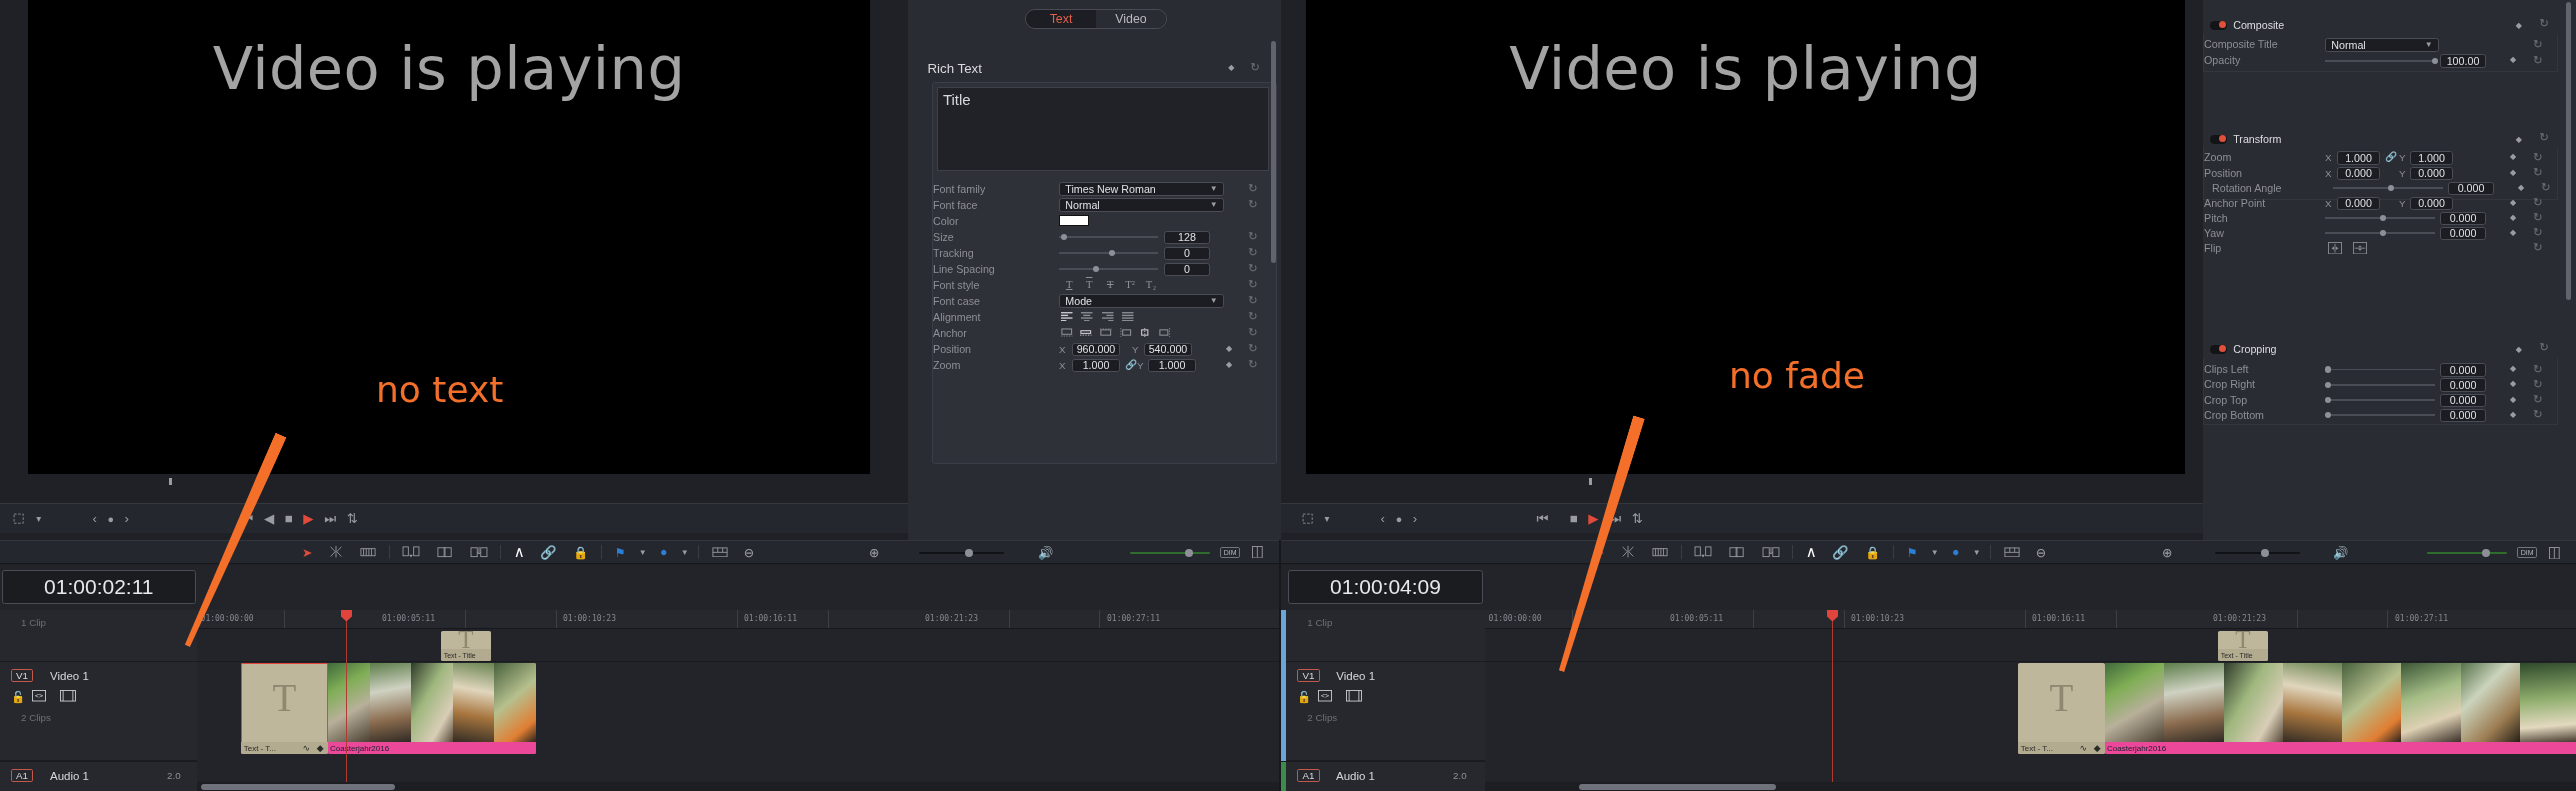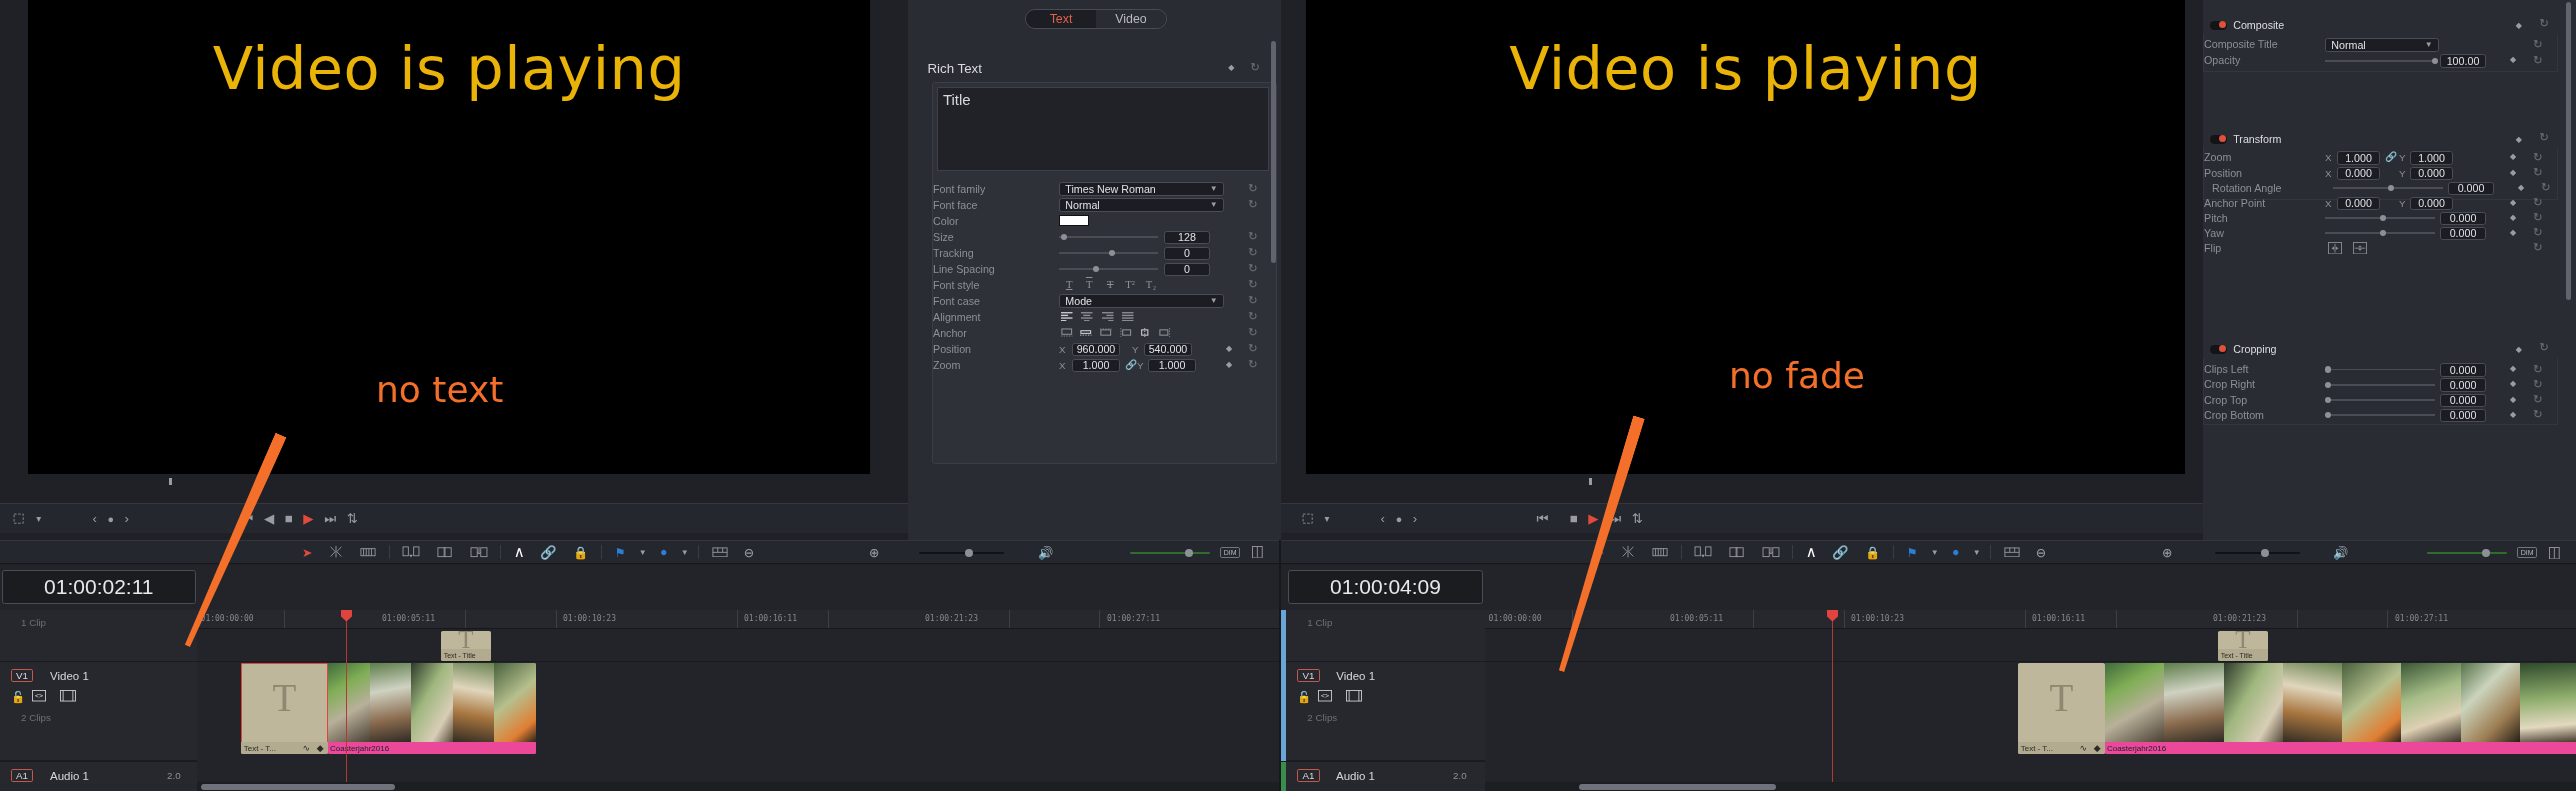--- a/index.html
+++ b/index.html
@@ -13,21 +13,21 @@
 
   
   .abs { position: absolute; }
   .lbl { color: #8d8f96; font-size: 15px; }
 
   
   .viewer { position: absolute; background: #000; }
   .viewer-black { background:#000; width:100%; height:100%; position:relative; }
   .playing-text {
     position: absolute; left: 0; right: 0; top: 34px;
-    text-align: center; color: #eab308; font-size: 59px;
+    text-align: center; color: #a3a3a3; font-size: 59px;
     font-family: "DejaVu Sans", sans-serif; letter-spacing: 0.4px;
   }
 
   
   .scrubrow { position:absolute; height:16px; background:#101114; }
   .scrubmark { position:absolute; width:2.7px; height:6.2px; background:#9a9ca2; top:4.4px; }
 
   
   .transport { position:absolute; height:30px; background:#25272e; border-top:0.9px solid #35373d;
                display:flex; align-items:center; }

